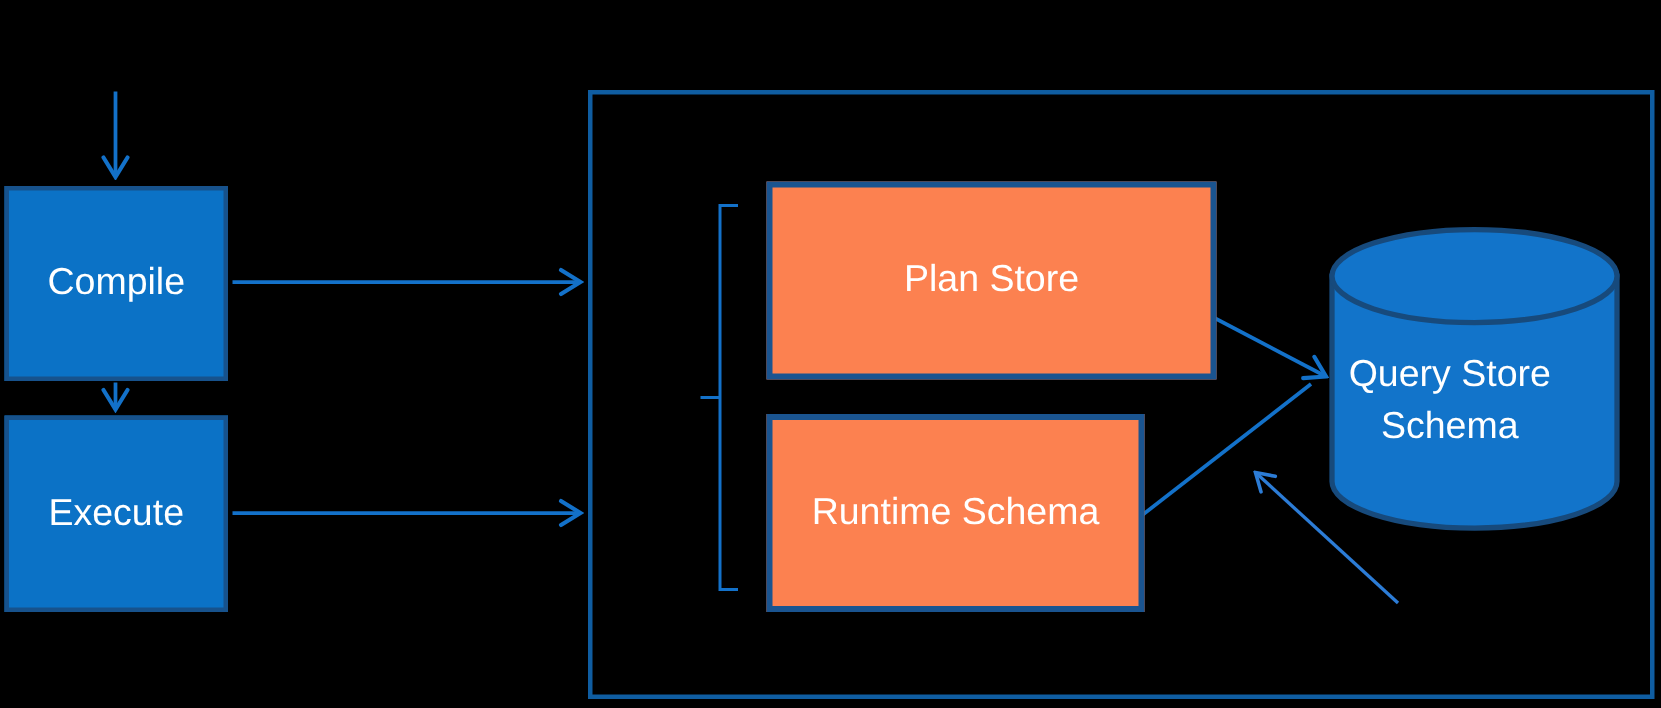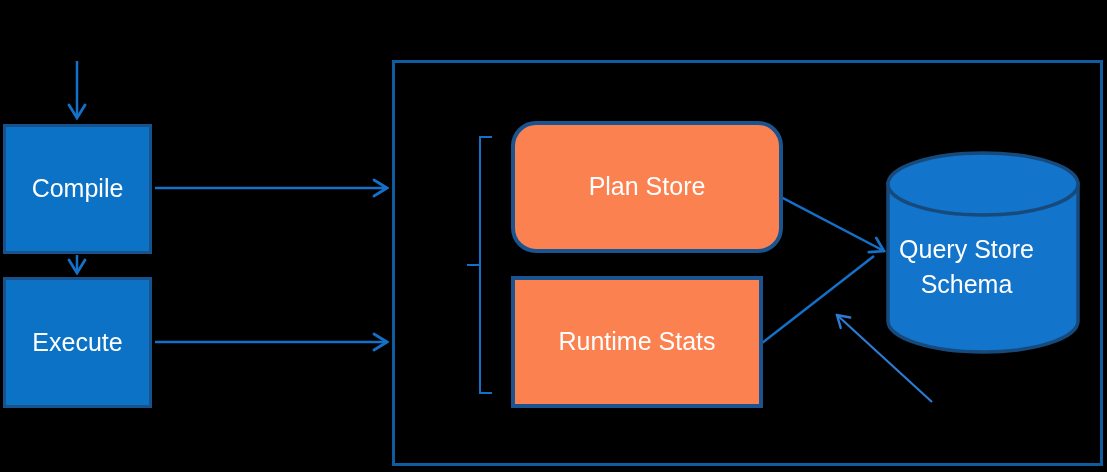--- a/index.html
+++ b/index.html
@@ -45,21 +45,21 @@
   #compile-box  { left: 3px;   top: 124px; width: 149px; height: 130px; }
   #execute-box  { left: 3px;   top: 277px; width: 149px; height: 131px; }
   #outer-container {
     position: absolute;
     left: 392px; top: 60px;
     width: 711px; height: 406px;
     box-sizing: border-box;
     border: 3px solid #0f5da1;
     background: transparent;
   }
-  #plan-store-box    { left: 511px; top: 121px; width: 272px; height: 132px; border-radius: 25px; }
+  #plan-store-box    { left: 511px; top: 121px; width: 300px; height: 132px; }
   #runtime-stats-box { left: 511px; top: 276px; width: 252px; height: 132px; }
   #cylinder-label {
     position: absolute;
     left: 888px; top: 232px;
     width: 157px;
     color: #ffffff;
     font-size: 25px;
     line-height: 35px;
     text-align: center;
   }
@@ -109,18 +109,18 @@
 
   <div id="execute-box" class="node blue-box">
     <span>Execute</span>
   </div>
 
   <div id="plan-store-box" class="node orange-box">
     <span>Plan Store</span>
   </div>
 
   <div id="runtime-stats-box" class="node orange-box">
-    <span>Runtime Stats</span>
+    <span>Runtime Schema</span>
   </div>
 
   <div id="cylinder-label">Query Store Schema</div>
 
 </div>
 
 </body></html>

